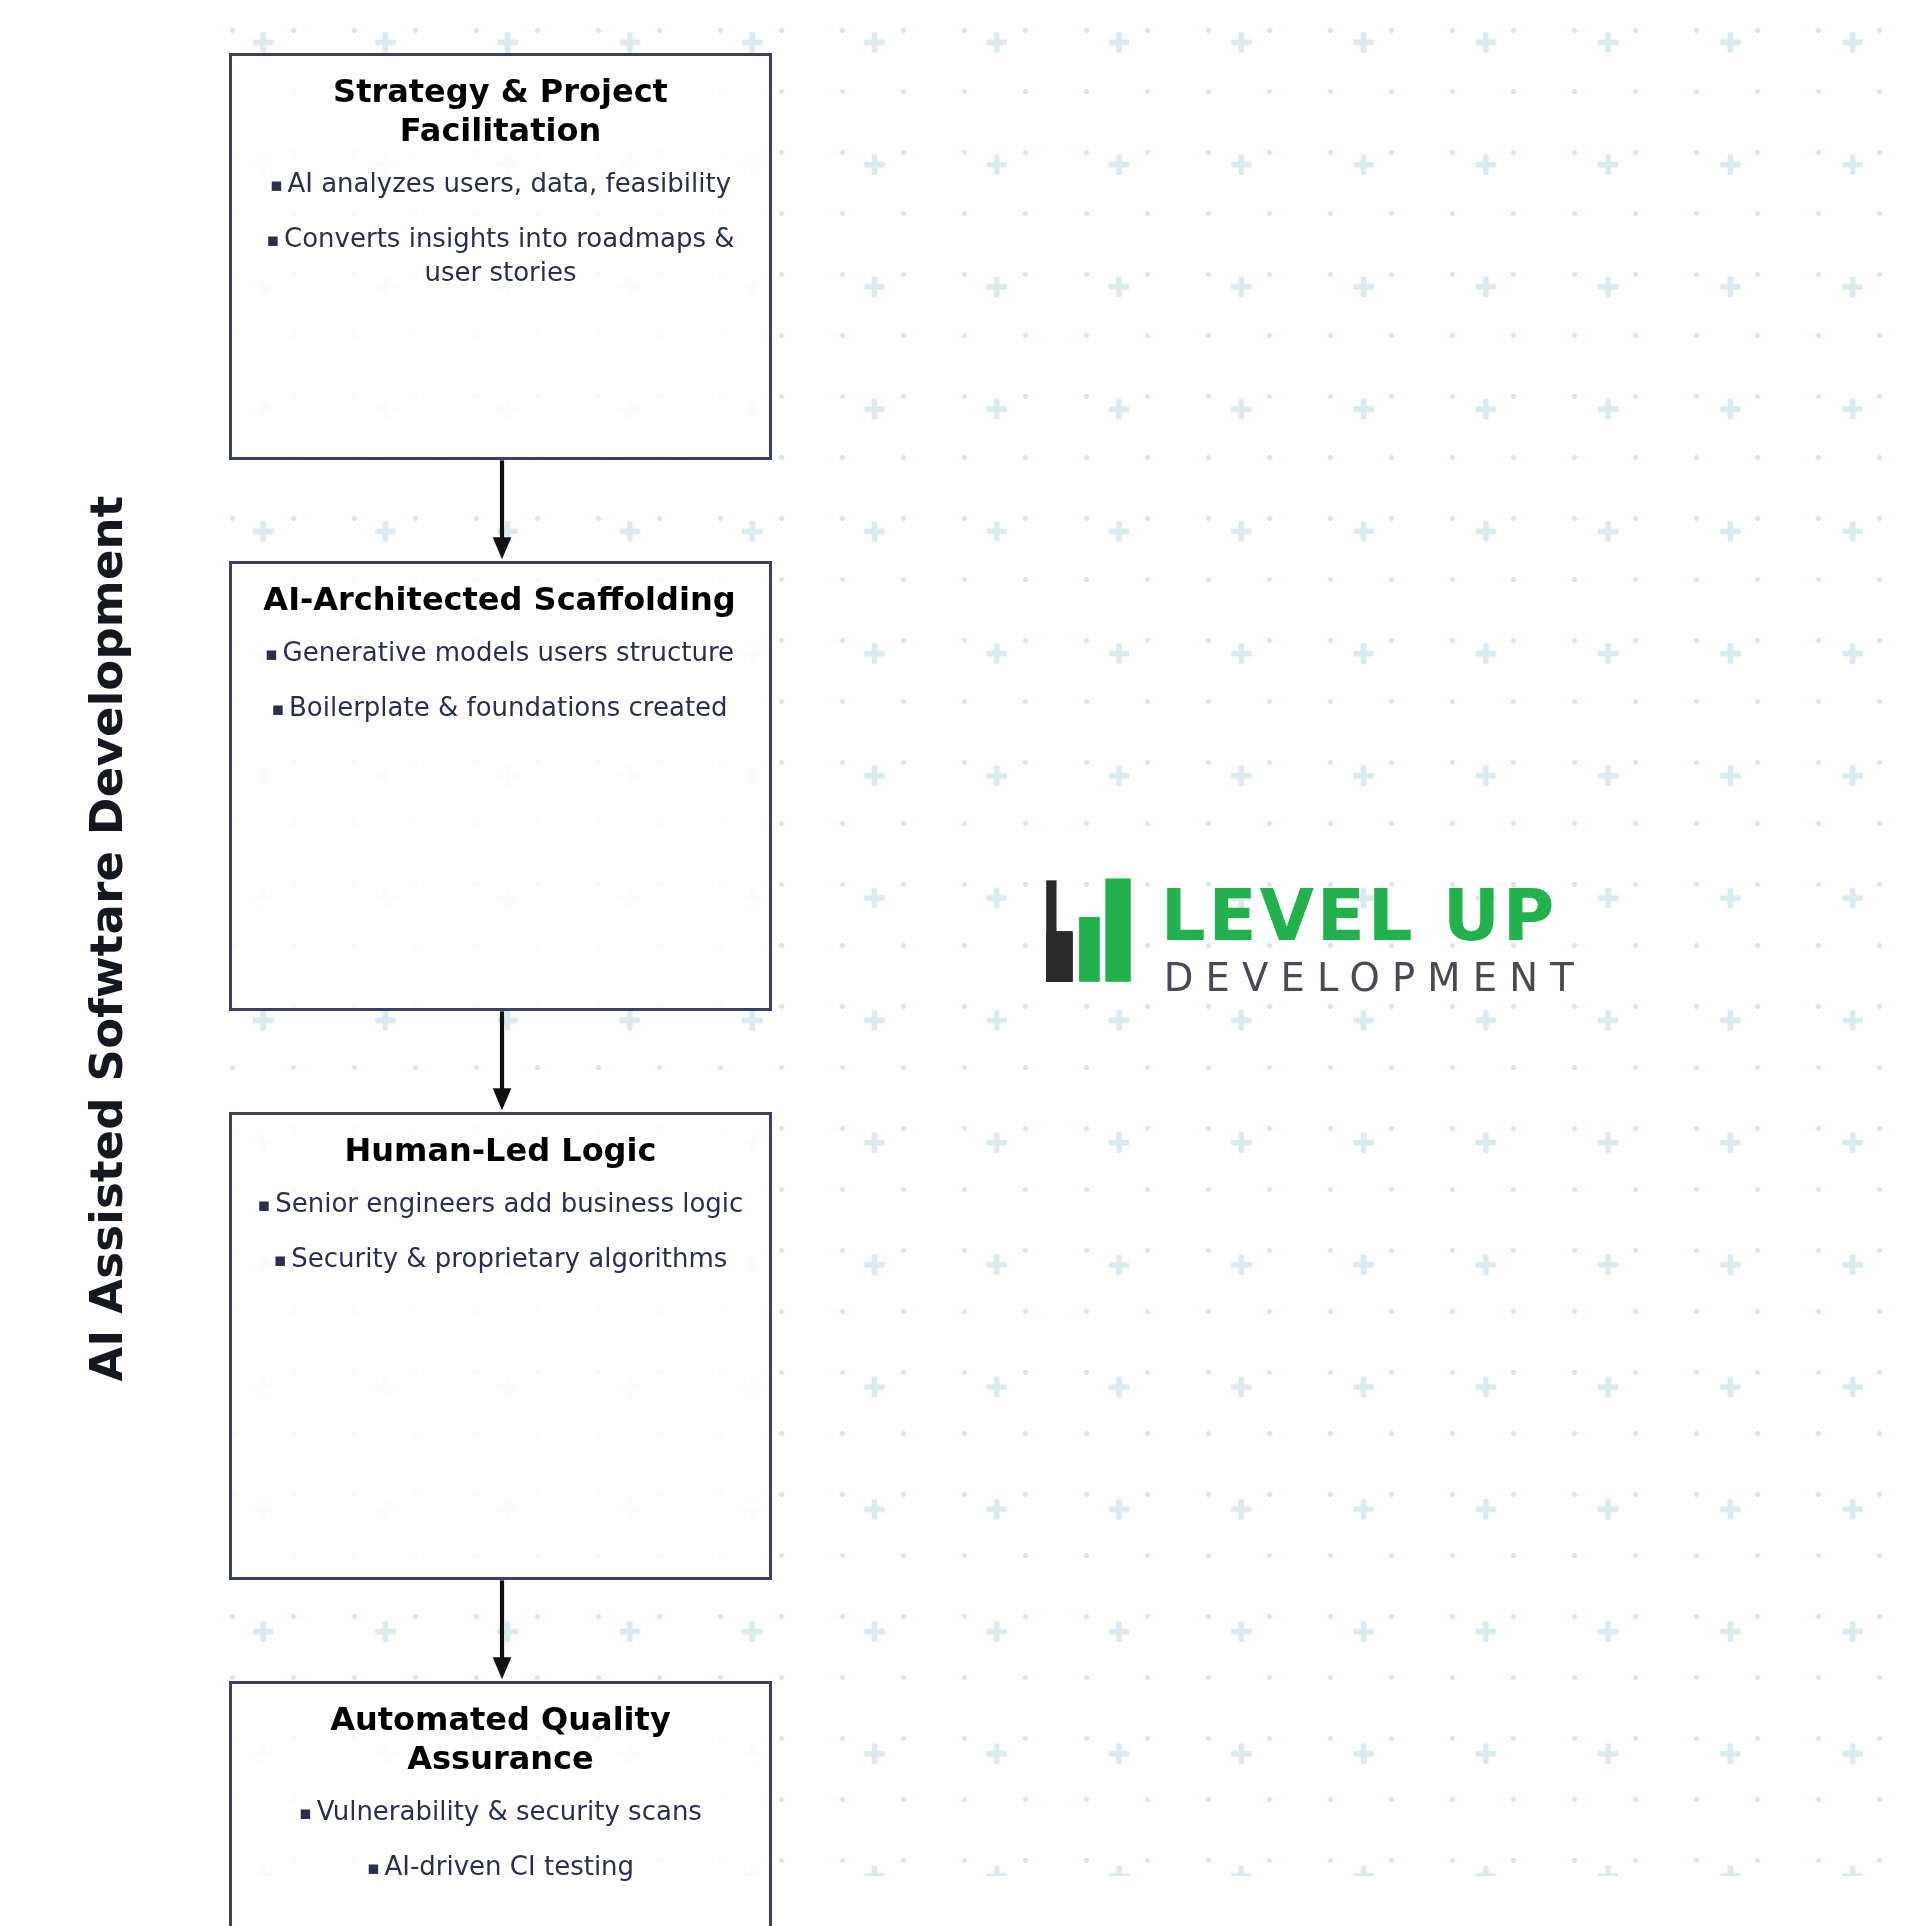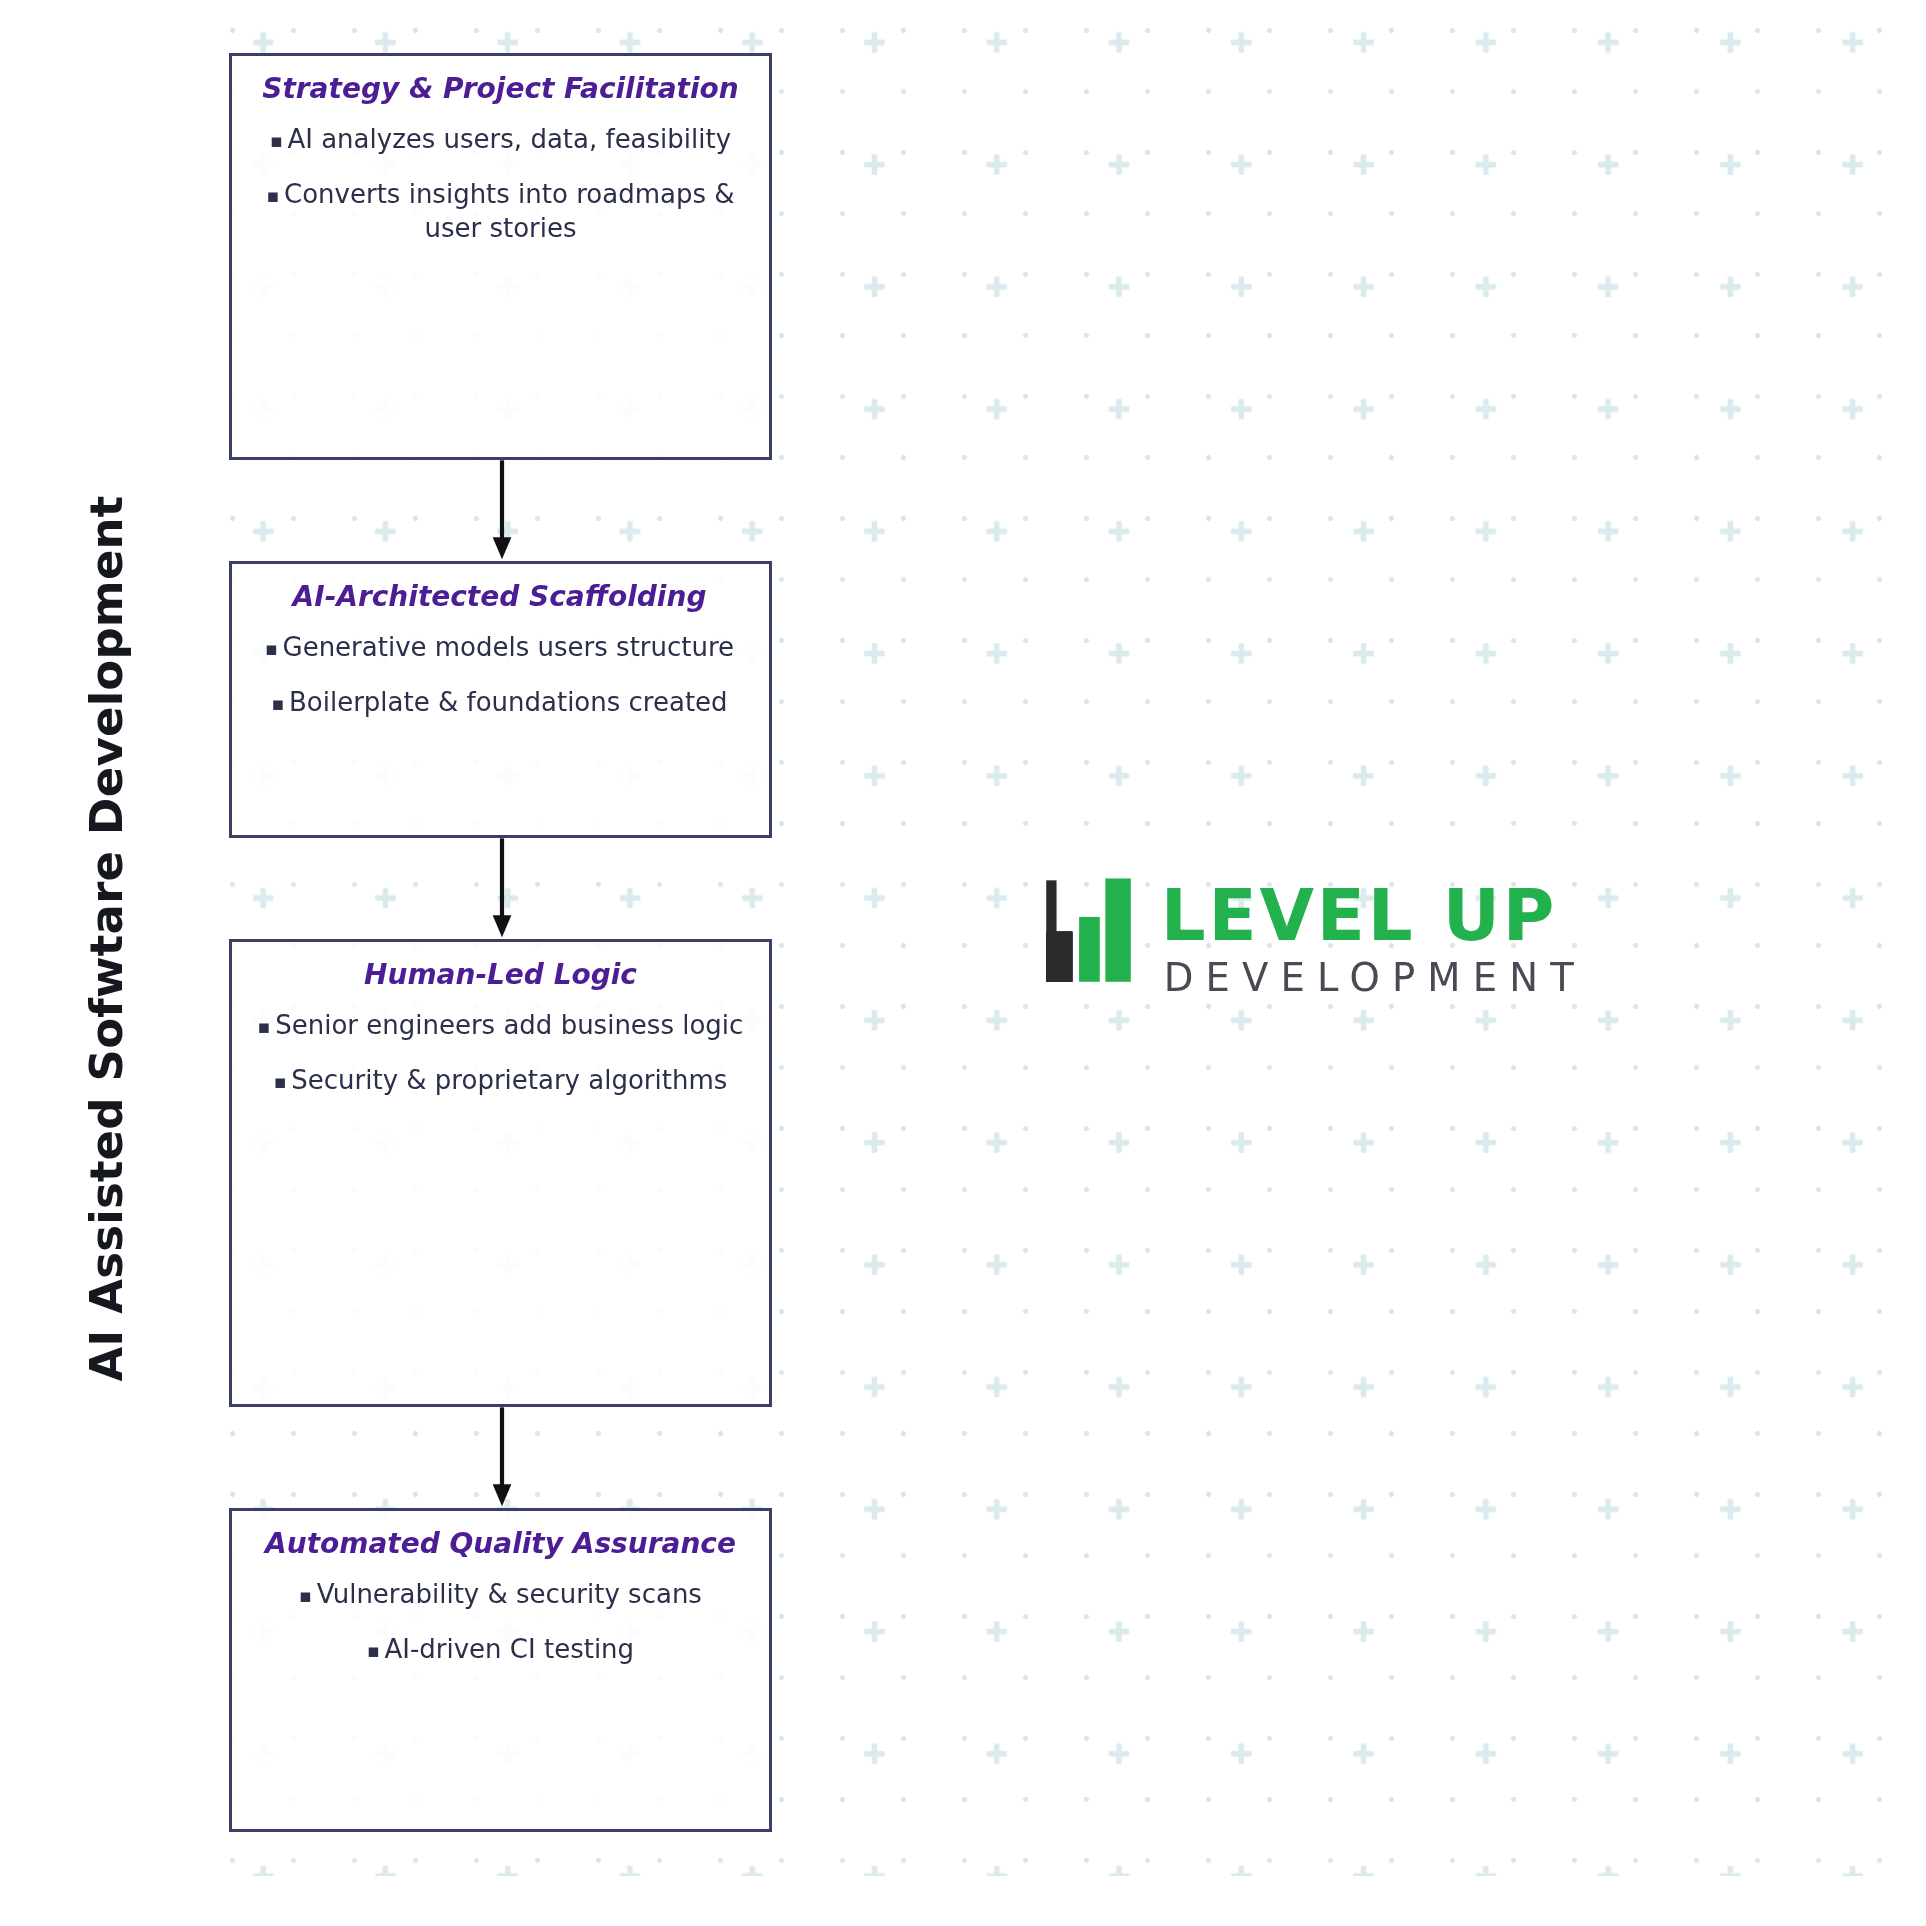--- a/index.html
+++ b/index.html
@@ -73,26 +73,25 @@
 
   .node {
     width: 543px;
     box-sizing: border-box;
     border: 3.3px solid #3a3f63;
     background: rgba(255,255,255,0.86);
     padding: 16px 19px 19px 19px;
     text-align: center;
   }
   .node-title {
-    font-size: 28px;
+    font-size: 32px;
     font-weight: 700;
     line-height: 1.22;
-    color: #4c1d95;
+    color: #000000;
     margin-bottom: 17px;
-    font-style: italic;
   }
   .node-list {
     list-style: none;
     margin: 0;
     padding: 0;
   }
   .node-list li {
     font-size: 26px;
     line-height: 1.3;
     color: #2b2f4a;
@@ -111,21 +110,21 @@
   .arrow {
     height: 101px;
     display: flex;
     justify-content: center;
     align-items: center;
   }
   .arrow svg { display: block; }
 
   
   .node-1 { height: 407px; }
-  .node-2 { height: 277px; padding-left: 17px; }
+  .node-2 { height: 450px; padding-left: 17px; }
   .node-3 { height: 468px; }
   .node-4 { height: 324px; }
 
   
   #logo {
     position: absolute;
     left: 1042px;
     top: 870px;
     width: 790px;
     height: 155px;

